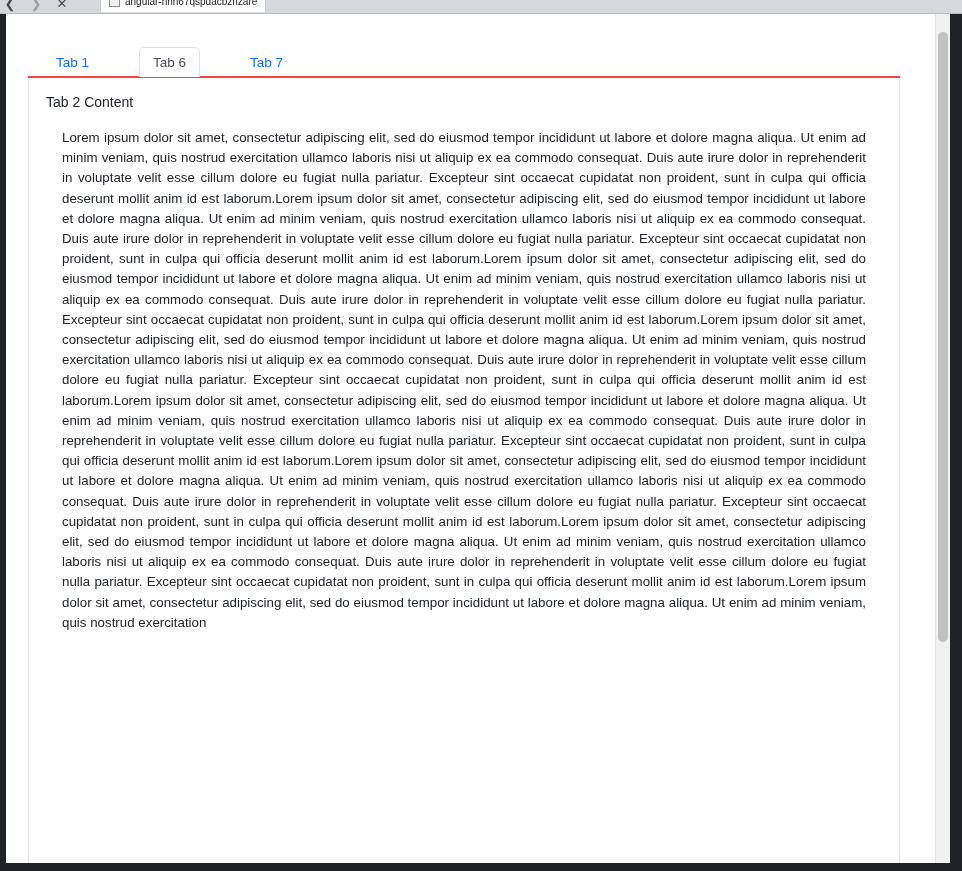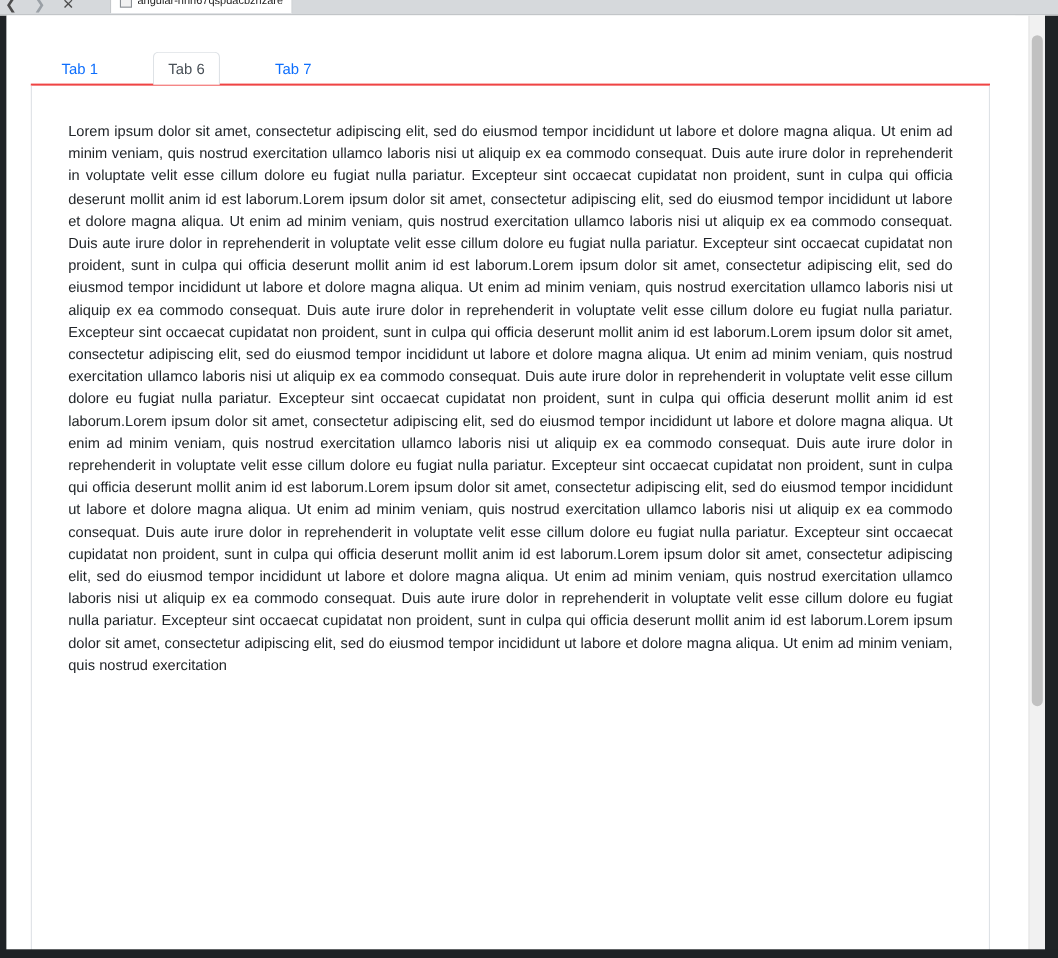--- a/index.html
+++ b/index.html
@@ -227,20 +227,21 @@
 
       <div class="tabs-container">
 
         <div class="tab-strip">
           <div class="tab">Tab 1</div>
           <div class="tab active">Tab 6</div>
           <div class="tab">Tab 7</div>
         </div>
 
         <div class="tab-panel">
+          <h3 class="panel-title">Tab 2 Content</h3>
           <p class="panel-body">Lorem ipsum dolor sit amet, consectetur adipiscing elit, sed do eiusmod tempor incididunt ut labore et dolore magna aliqua. Ut enim ad minim veniam, quis nostrud exercitation ullamco laboris nisi ut aliquip ex ea commodo consequat. Duis aute irure dolor in reprehenderit in voluptate velit esse cillum dolore eu fugiat nulla pariatur. Excepteur sint occaecat cupidatat non proident, sunt in culpa qui officia deserunt mollit anim id est laborum.Lorem ipsum dolor sit amet, consectetur adipiscing elit, sed do eiusmod tempor incididunt ut labore et dolore magna aliqua. Ut enim ad minim veniam, quis nostrud exercitation ullamco laboris nisi ut aliquip ex ea commodo consequat. Duis aute irure dolor in reprehenderit in voluptate velit esse cillum dolore eu fugiat nulla pariatur. Excepteur sint occaecat cupidatat non proident, sunt in culpa qui officia deserunt mollit anim id est laborum.Lorem ipsum dolor sit amet, consectetur adipiscing elit, sed do eiusmod tempor incididunt ut labore et dolore magna aliqua. Ut enim ad minim veniam, quis nostrud exercitation ullamco laboris nisi ut aliquip ex ea commodo consequat. Duis aute irure dolor in reprehenderit in voluptate velit esse cillum dolore eu fugiat nulla pariatur. Excepteur sint occaecat cupidatat non proident, sunt in culpa qui officia deserunt mollit anim id est laborum.Lorem ipsum dolor sit amet, consectetur adipiscing elit, sed do eiusmod tempor incididunt ut labore et dolore magna aliqua. Ut enim ad minim veniam, quis nostrud exercitation ullamco laboris nisi ut aliquip ex ea commodo consequat. Duis aute irure dolor in reprehenderit in voluptate velit esse cillum dolore eu fugiat nulla pariatur. Excepteur sint occaecat cupidatat non proident, sunt in culpa qui officia deserunt mollit anim id est laborum.Lorem ipsum dolor sit amet, consectetur adipiscing elit, sed do eiusmod tempor incididunt ut labore et dolore magna aliqua. Ut enim ad minim veniam, quis nostrud exercitation ullamco laboris nisi ut aliquip ex ea commodo consequat. Duis aute irure dolor in reprehenderit in voluptate velit esse cillum dolore eu fugiat nulla pariatur. Excepteur sint occaecat cupidatat non proident, sunt in culpa qui officia deserunt mollit anim id est laborum.Lorem ipsum dolor sit amet, consectetur adipiscing elit, sed do eiusmod tempor incididunt ut labore et dolore magna aliqua. Ut enim ad minim veniam, quis nostrud exercitation ullamco laboris nisi ut aliquip ex ea commodo consequat. Duis aute irure dolor in reprehenderit in voluptate velit esse cillum dolore eu fugiat nulla pariatur. Excepteur sint occaecat cupidatat non proident, sunt in culpa qui officia deserunt mollit anim id est laborum.Lorem ipsum dolor sit amet, consectetur adipiscing elit, sed do eiusmod tempor incididunt ut labore et dolore magna aliqua. Ut enim ad minim veniam, quis nostrud exercitation ullamco laboris nisi ut aliquip ex ea commodo consequat. Duis aute irure dolor in reprehenderit in voluptate velit esse cillum dolore eu fugiat nulla pariatur. Excepteur sint occaecat cupidatat non proident, sunt in culpa qui officia deserunt mollit anim id est laborum.Lorem ipsum dolor sit amet, consectetur adipiscing elit, sed do eiusmod tempor incididunt ut labore et dolore magna aliqua. Ut enim ad minim veniam, quis nostrud exercitation</p>
         </div>
 
       </div>
 
     </div>
 
     <div class="scroll-track">
       <div class="scroll-thumb"></div>
     </div>

